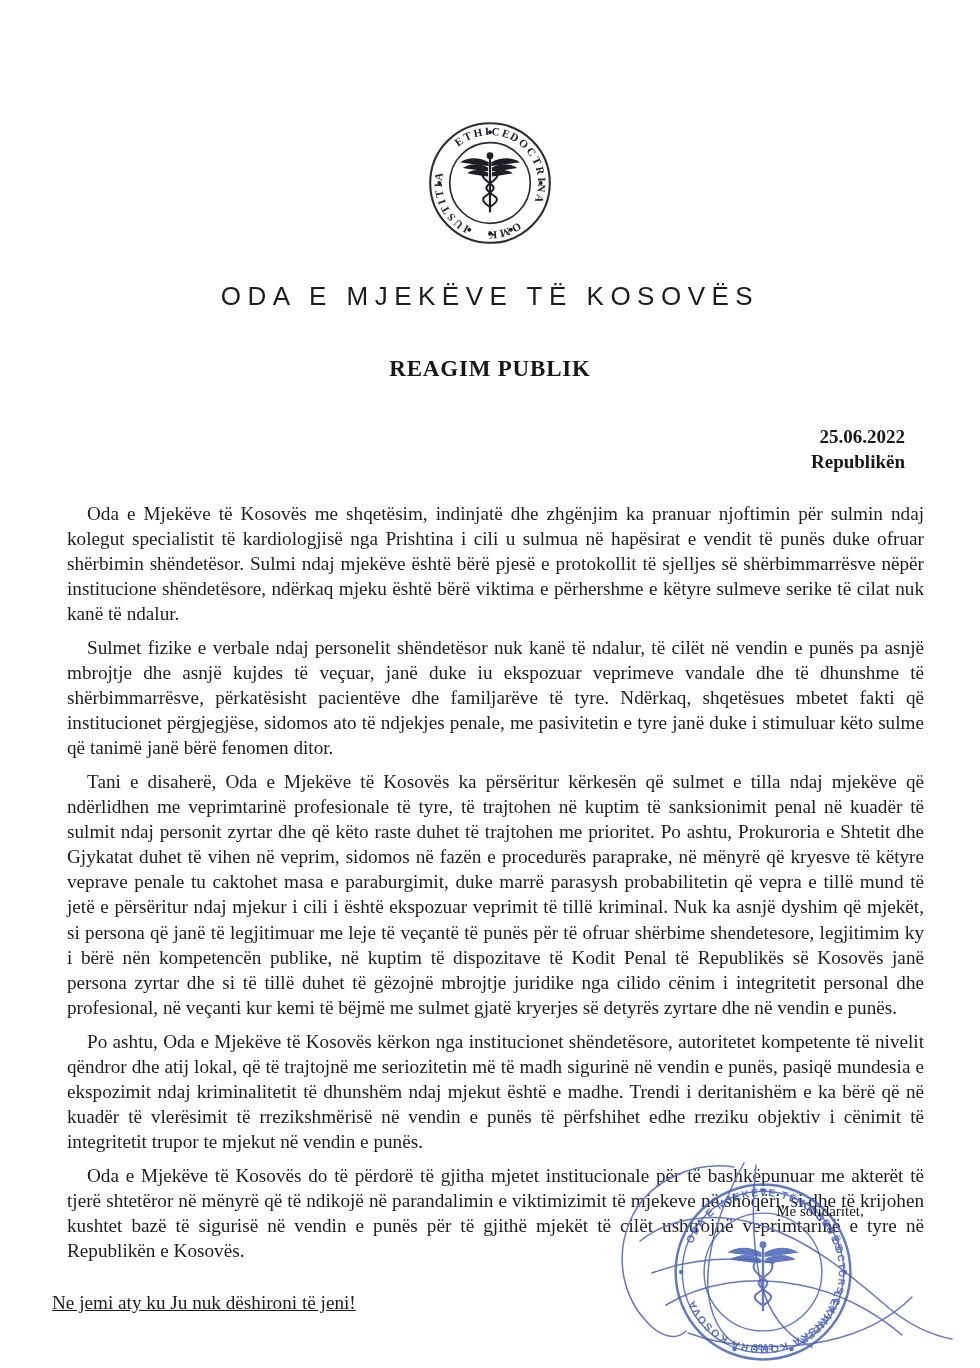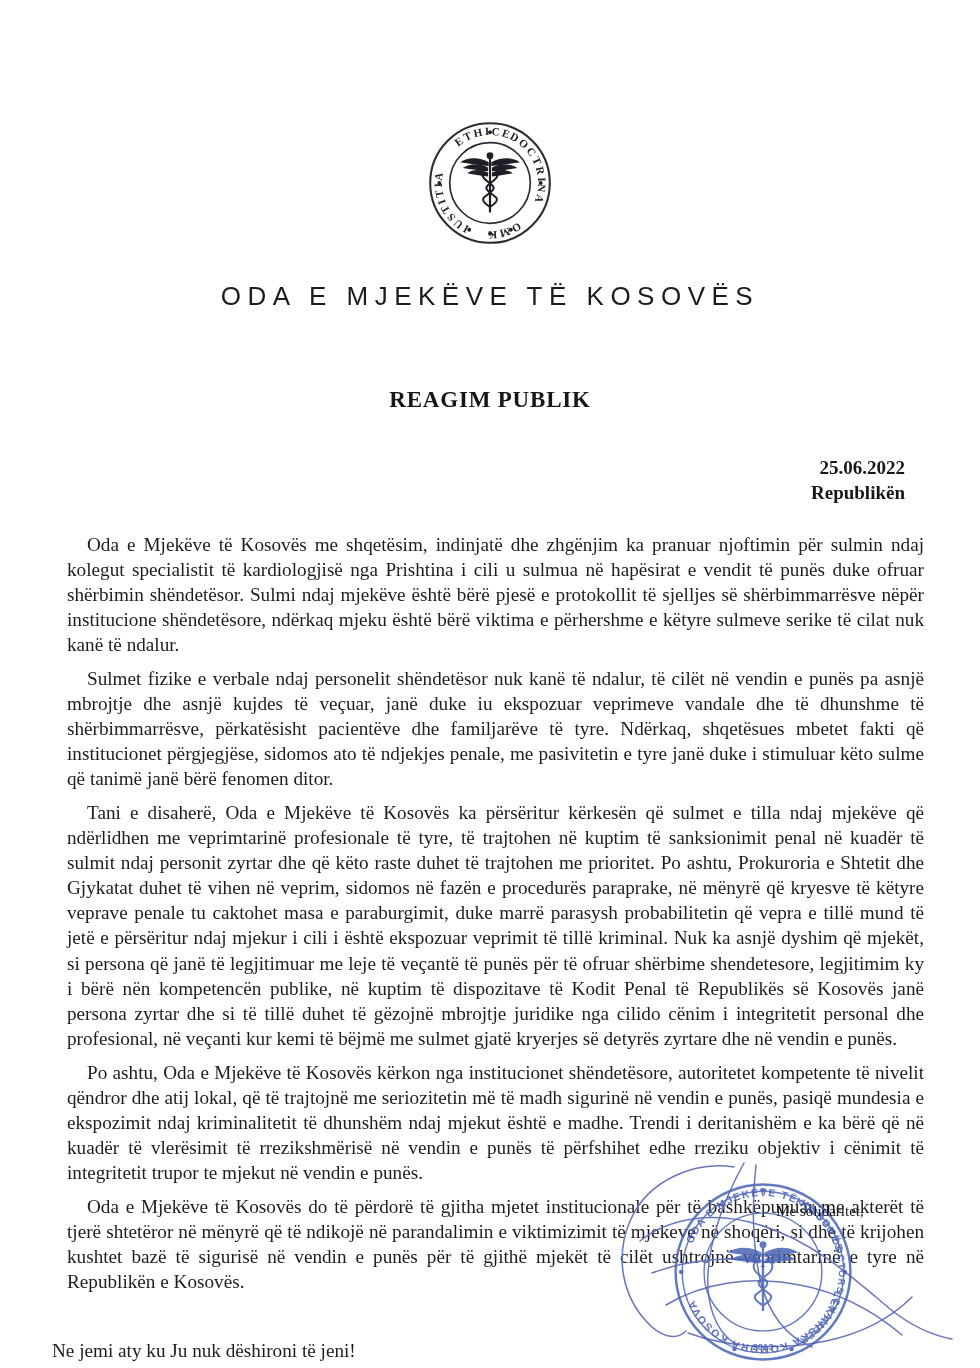--- a/index.html
+++ b/index.html
@@ -64,21 +64,21 @@
   }
 
   .org-sub .bullet {
     font-size: 13px;
     letter-spacing: 0;
     padding: 0 4px;
   }
 
   
   .doc-title {
-    margin-top: 76px;
+    margin-top: 45px;
     text-align: center;
     font-family: "Liberation Serif", "DejaVu Serif", serif;
     font-weight: 700;
     font-size: 23px;
     letter-spacing: 0.8px;
     color: #16161c;
   }
 
   
   .dateblock {
@@ -106,25 +106,26 @@
     text-indent: 20px;
     text-align: justify;
     font-size: 19.2px;
     line-height: 1.305;
     color: #1c1c22;
     -webkit-hyphens: none;
     hyphens: none;
   }
 
   .closing-line {
-    margin-top: 45px;
+    margin-top: 28px;
     margin-left: 52px;
     font-size: 19.2px;
     line-height: 1.3;
     color: #1c1c22;
+    text-decoration: underline;
   }
 
   
   .sign-zone {
     position: absolute;
     left: 520px;
     top: 1155px;
     width: 460px;
     height: 213px;
   }

